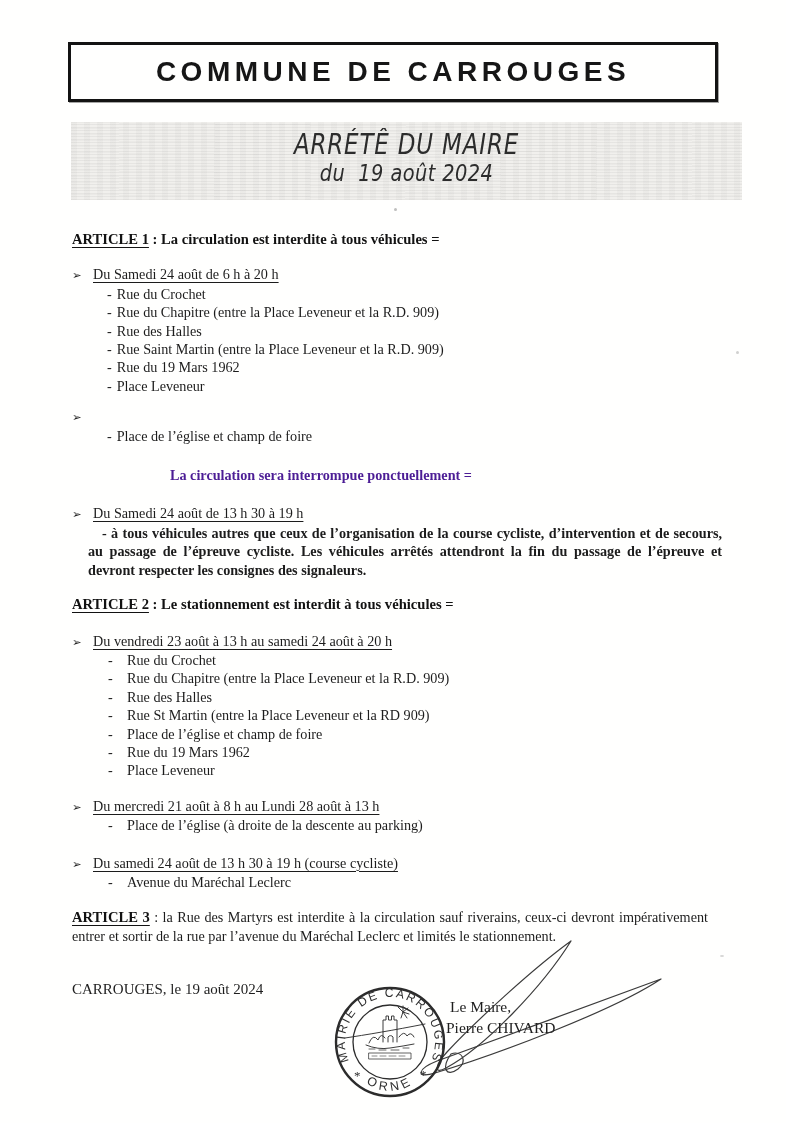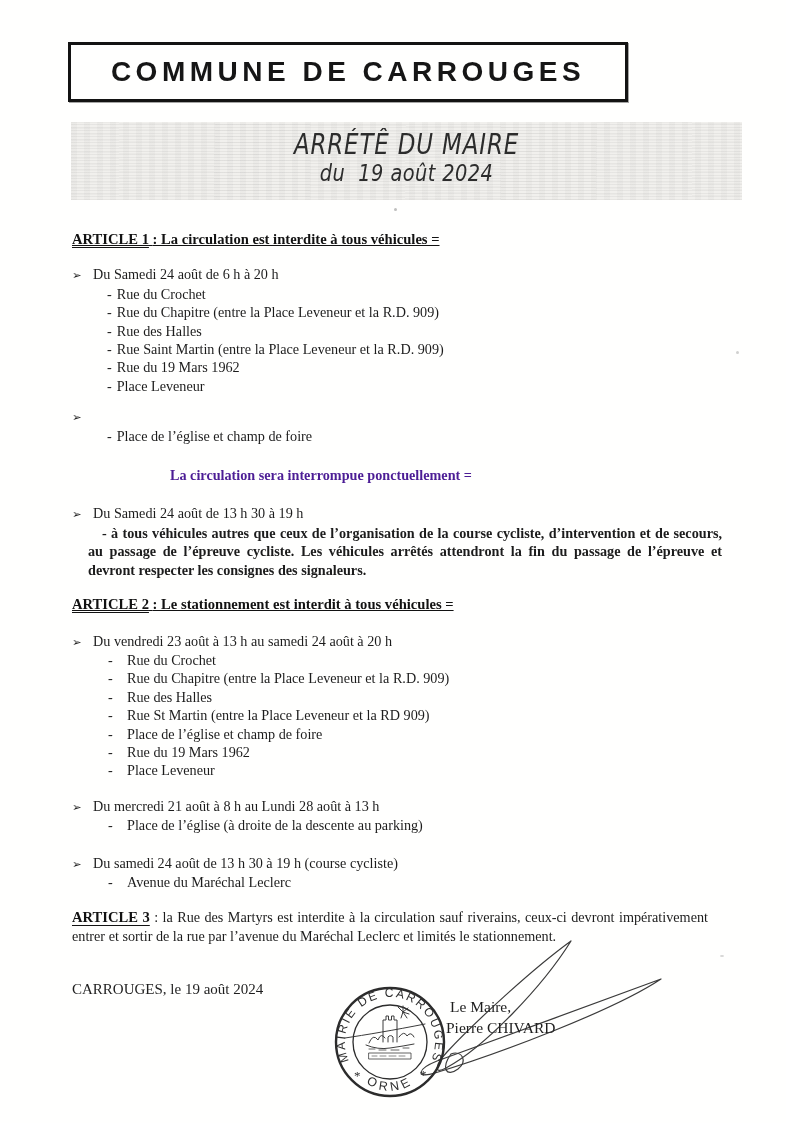--- a/index.html
+++ b/index.html
@@ -4,21 +4,21 @@
 <title>Arrêté du Maire</title>
 <style>
   html,body{margin:0;padding:0;background:#ffffff;}
   .page{
     position:relative;width:786px;height:1123px;background:#fffffe;
     font-family:"Liberation Serif","DejaVu Serif",serif;color:#1e1e1e;
     overflow:hidden;
   }
   
   .title-box{
-    position:absolute;left:68px;top:42px;width:560px;height:60px;
+    position:absolute;left:68px;top:42px;width:650px;height:60px;
     border:3px solid #131313;box-sizing:border-box;
     display:flex;align-items:center;justify-content:center;
     box-shadow:1px 1px 0 rgba(0,0,0,.35);
   }
   .title-box .t{
     font-family:"Liberation Sans","DejaVu Sans",sans-serif;
     font-weight:bold;font-size:28px;letter-spacing:4.5px;color:#161616;
     white-space:nowrap;
   }
   
@@ -37,33 +37,33 @@
   }
   .band .l2{
     margin-top:1px;font-family:"DejaVu Sans",sans-serif;font-size:22px;
     letter-spacing:.5px;white-space:pre;transform:scale(.88,1.04);transform-origin:50% 50%;
   }
   
   .body{
     position:absolute;left:72px;top:230px;width:650px;
     font-size:14.2px;line-height:18.4px;color:#1c1c1c;
   }
-  .art-heading{font-weight:bold;font-size:14.6px;color:#121212;text-decoration:underline;}
+  .art-heading{font-weight:bold;font-size:14.6px;color:#121212;}
   .u{text-decoration:underline;text-decoration-thickness:1px;text-underline-offset:2.5px;}
   .bullet{margin-top:17px;}
   .bullet.m13{margin-top:13px;}
   .bullet.m18{margin-top:18px;}
   .bullet.m19{margin-top:19px;}
   .bullet.m20{margin-top:20px;}
   .brow{display:flex;align-items:baseline;}
   .arrow{
     width:21px;flex:0 0 21px;font-family:"DejaVu Sans",sans-serif;
     font-size:11.5px;color:#222;
   }
-  .btitle{text-decoration-thickness:1px;text-underline-offset:2.5px;}
+  .btitle{text-decoration:underline;text-decoration-thickness:1px;text-underline-offset:2.5px;}
   .sub1 .item{padding-left:35px;}
   .sub1 .d1{margin-right:5px;}
   .sub2 .item{padding-left:36px;}
   .sub2 .d2{display:inline-block;width:19px;}
   .bpara{margin:0;padding-left:16px;text-indent:14px;text-align:justify;font-weight:bold;}
   .interlude{margin-top:21px;padding-left:98px;font-weight:bold;color:#4c1d95;}
   .art2{margin-top:16px;}
   .art3{margin:17px 14px 0 0;text-align:justify;}
   
   .place-date{position:absolute;left:72px;top:981px;font-size:15px;}

